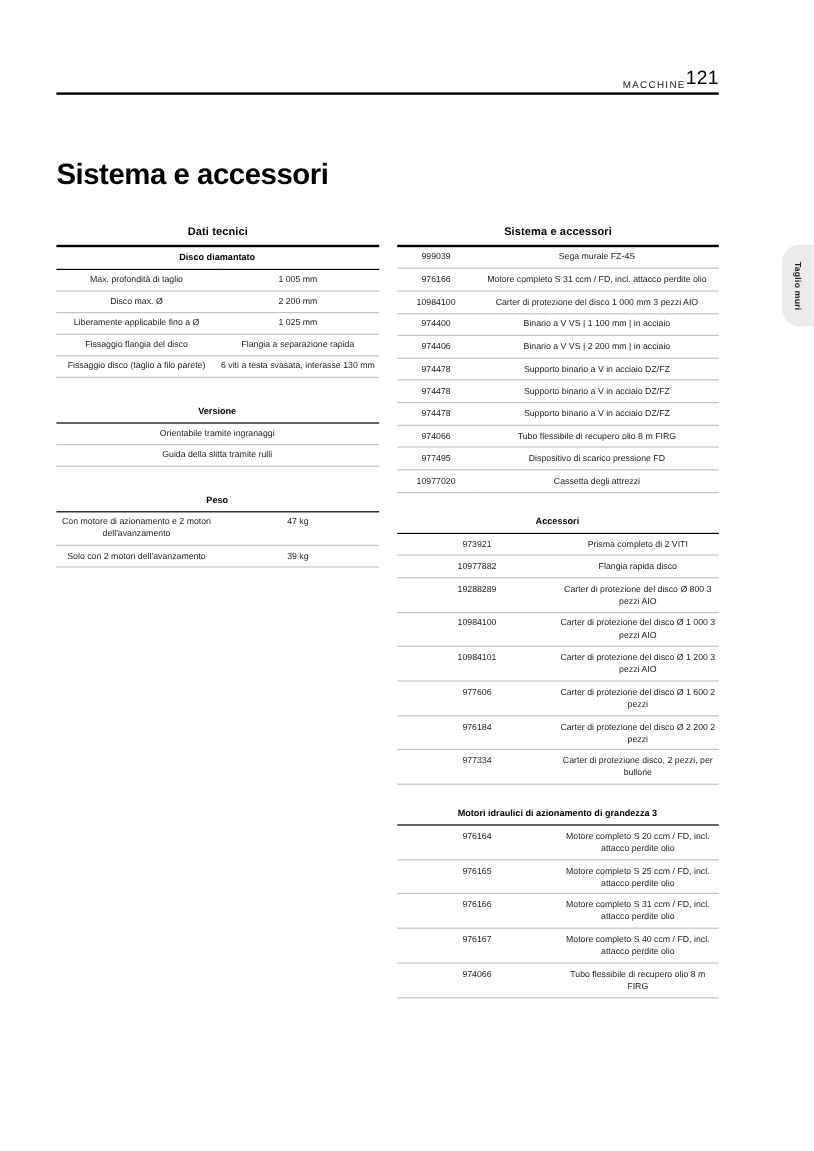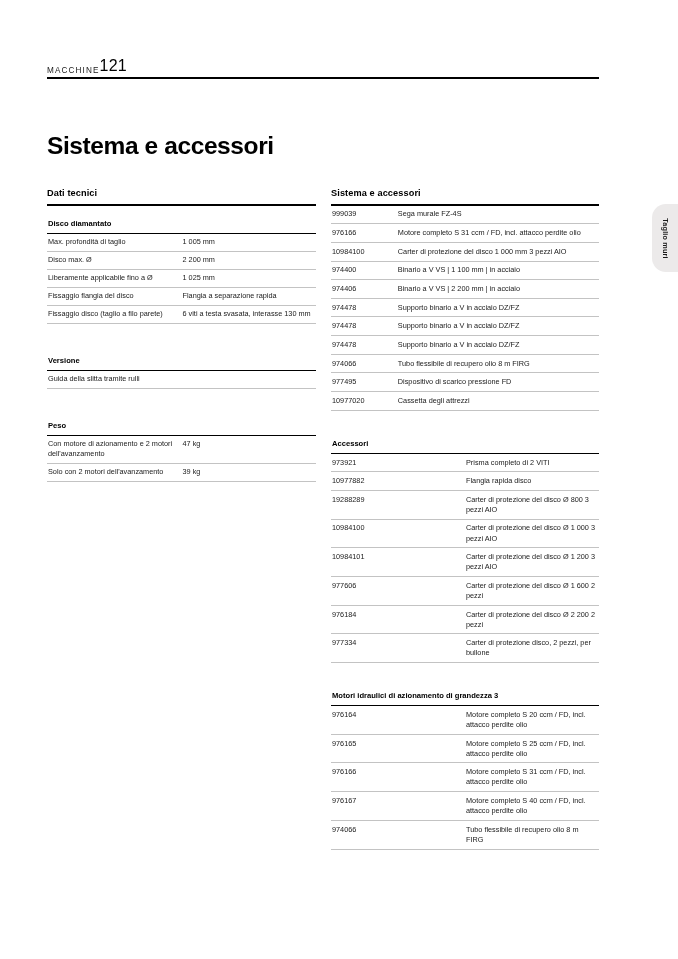--- a/index.html
+++ b/index.html
@@ -23,21 +23,21 @@
     background: #ffffff;
   }
   
   .header {
     position: absolute;
     left: 47px;
     top: 57px;
     width: 552px;
     display: flex;
     align-items: flex-end;
-    justify-content: flex-start;
+    justify-content: flex-end;
   }
   .header-left {
     font-size: 8.2px;
     letter-spacing: 1.1px;
     color: #1a1a1a;
     font-weight: 400;
   }
   .header-right {
     font-size: 16px;
     font-weight: 400;
@@ -81,20 +81,21 @@
     top: 132px;
     font-size: 24.5px;
     font-weight: 700;
     letter-spacing: -0.4px;
     color: #000;
   }
   
   .col {
     position: absolute;
     top: 188px;
+    text-align: center;
   }
   .col-left { left: 47px; width: 269px; }
   .col-right { left: 331px; width: 268px; }
 
   .col-heading {
     font-size: 9.2px;
     font-weight: 700;
     color: #000;
     margin-bottom: 6px;
     letter-spacing: 0.1px;
@@ -115,21 +116,21 @@
     padding: 3.6px 2px 3.4px 1px;
     vertical-align: top;
     border-bottom: 0.8px solid #c3c3c3;
     color: #1a1a1a;
   }
   table.spec tr.sub-head td {
     font-weight: 700;
     font-size: 7.6px;
     color: #000;
     border-bottom: 1.5px solid #000;
-    padding-top: 13px;
+    padding-top: 4px;
     padding-bottom: 3.5px;
   }
   td.c1 { width: 56%; }
   td.c2 { width: 44%; }
   
   table.cat td.n1 { width: 24%; }
   table.cat td.n2 { width: 76%; }
   table.cat td {
     font-size: 7.3px;
     padding: 3.9px 2px 3.7px 1px;
@@ -187,20 +188,23 @@
       </table>
 
     <div class="block-gap"></div>
 
     <table class="spec">
       <tbody>
           <tr class="sub-head">
         <td colspan="2">Versione</td>
       </tr>
       <tr>
+        <td colspan="2">Orientabile tramite ingranaggi</td>
+      </tr>
+      <tr>
         <td colspan="2">Guida della slitta tramite rulli</td>
       </tr>
     </tbody>
       </table>
 
     <div class="block-gap"></div>
 
     <table class="spec">
       <tbody>
           <tr class="sub-head">

